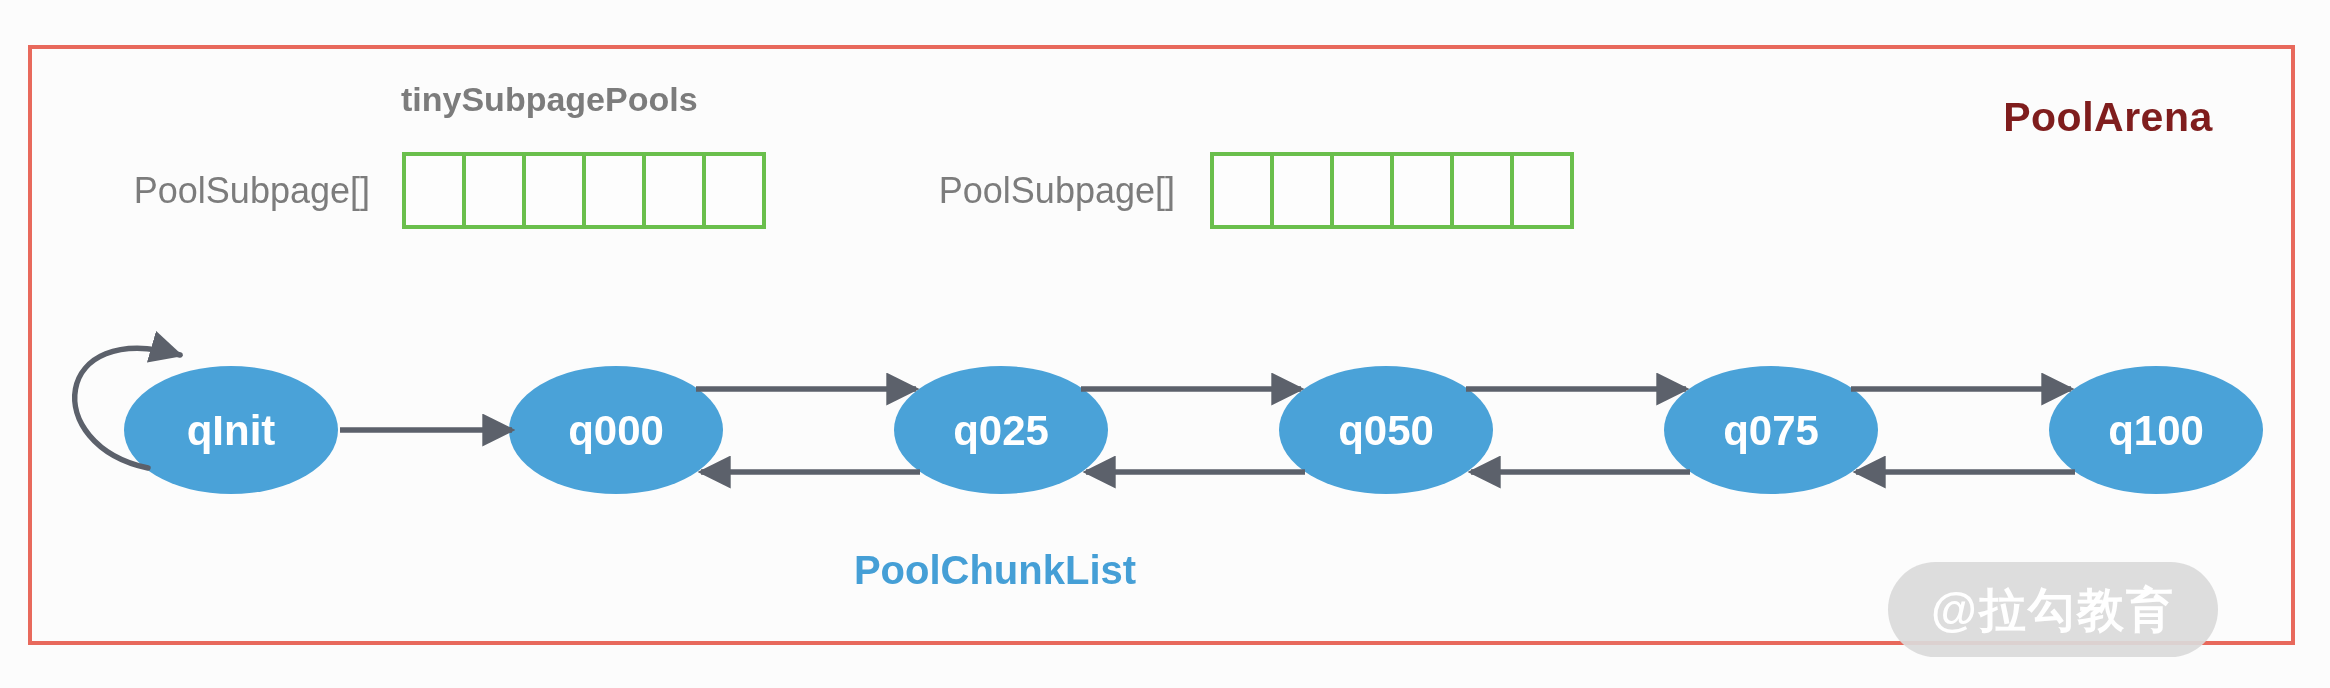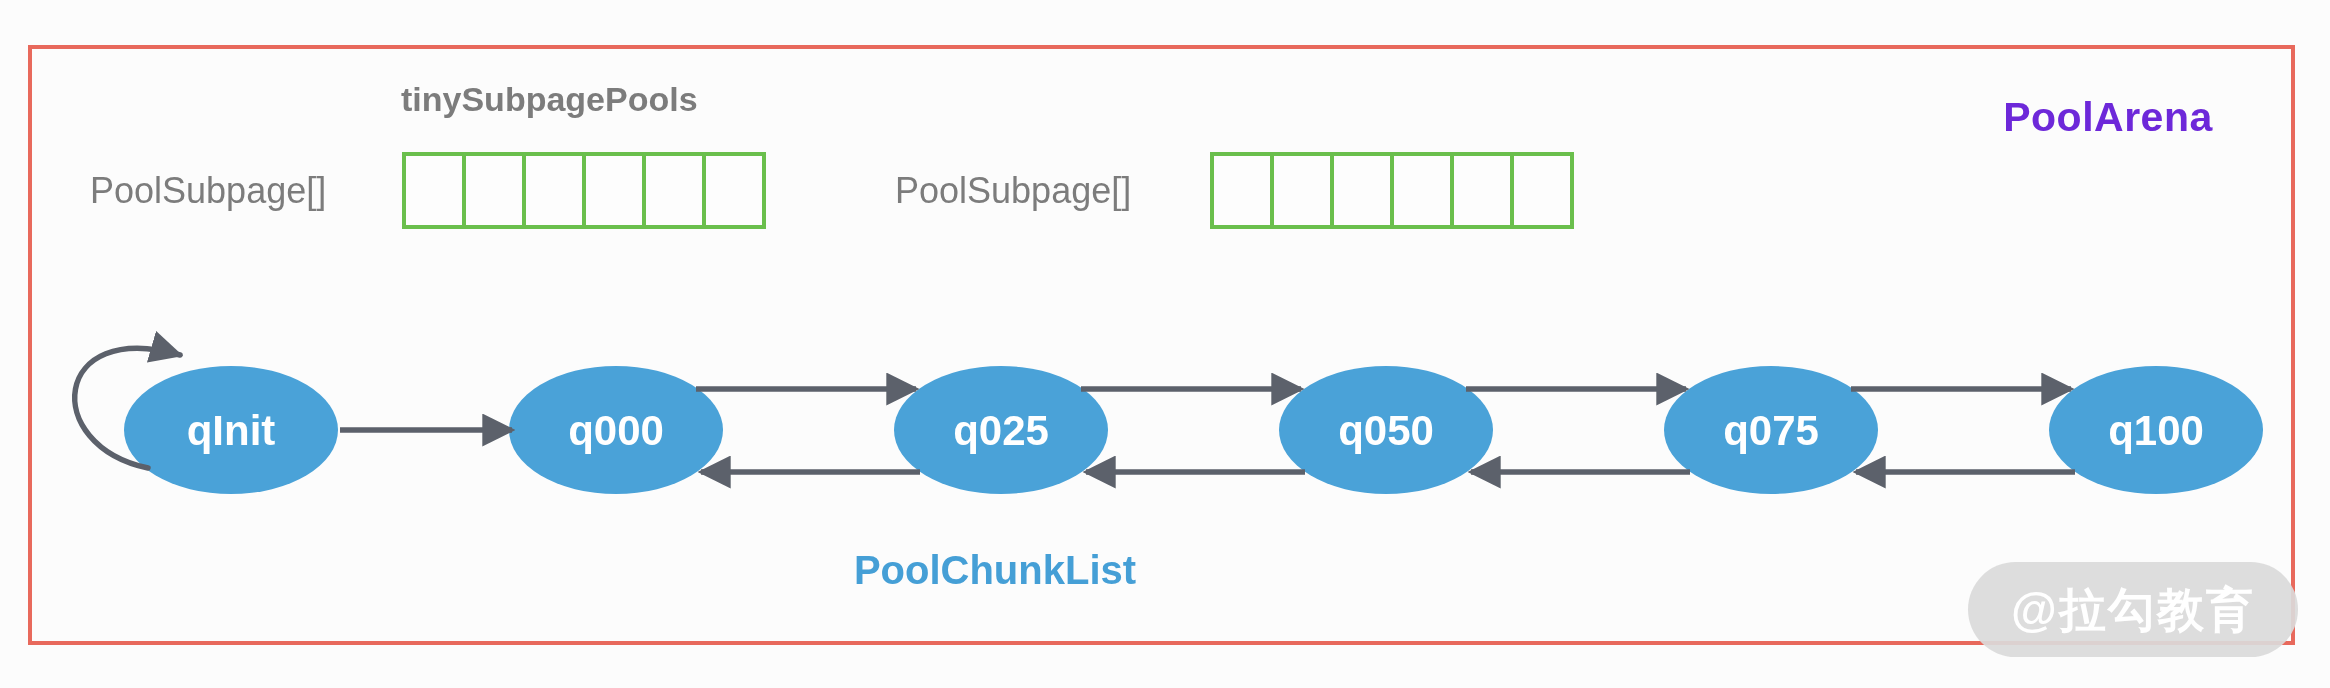--- a/index.html
+++ b/index.html
@@ -20,39 +20,39 @@
     box-sizing: border-box;
     background: transparent;
   }
   .arena-title {
     position: absolute;
     left: 1978px; top: 94px;
     width: 260px;
     text-align: center;
     font-size: 41px;
     font-weight: bold;
-    color: #6d28d9;
+    color: #7f1d1d;
     letter-spacing: 0.5px;
   }
 
   .group-title {
     position: absolute;
     width: 360px;
     text-align: left;
     font-size: 34px;
     font-weight: 600;
     color: #7c7c7c;
   }
   .group-title.tiny  { left: 401px;  top: 80px; }
   .group-title.small { left: 1210px; top: 90px; }
 
   .array-label {
     position: absolute;
     width: 280px;
-    text-align: left;
+    text-align: right;
     font-size: 36px;
     font-weight: 500;
     color: #7c7c7c;
   }
   .array-label.tiny  { left: 90px;  top: 170px; }
   .array-label.small { left: 895px; top: 170px; }
 
   .subpage-grid {
     position: absolute;
     display: flex;
@@ -75,21 +75,21 @@
     left: 795px; top: 548px;
     width: 400px;
     text-align: center;
     font-size: 40px;
     font-weight: bold;
     color: #459fd6;
   }
 
   .watermark {
     position: absolute;
-    left: 1968px; top: 562px;
+    left: 1888px; top: 562px;
     width: 330px; height: 95px;
     border-radius: 48px;
     background: rgba(218, 218, 218, 0.92);
     color: #ffffff;
     font-size: 47px;
     font-weight: bold;
     line-height: 95px;
     text-align: center;
     letter-spacing: 2px;
     z-index: 5;

